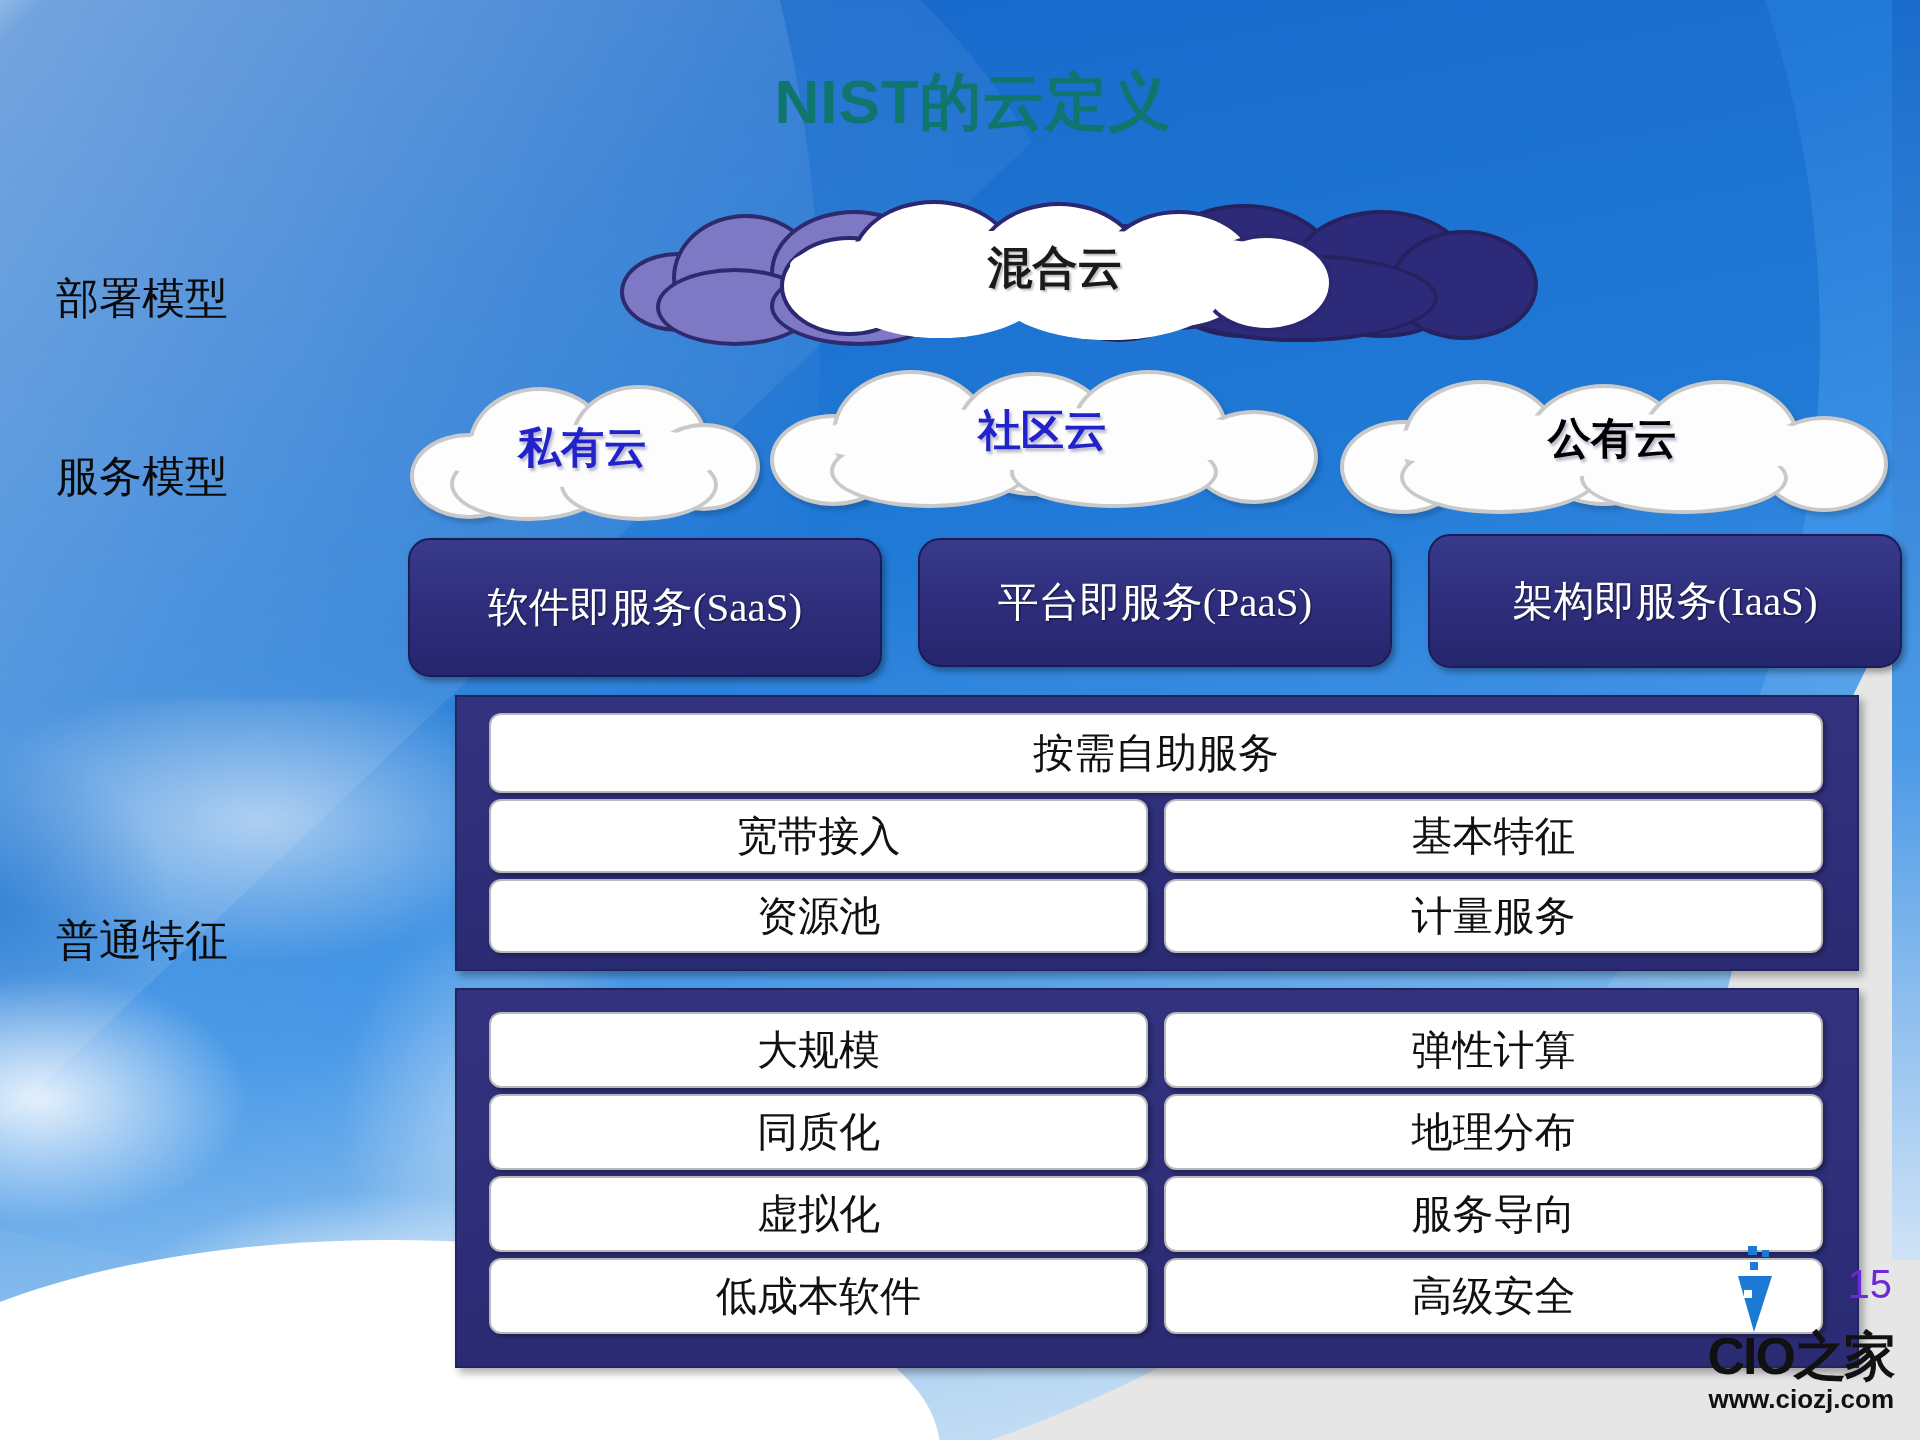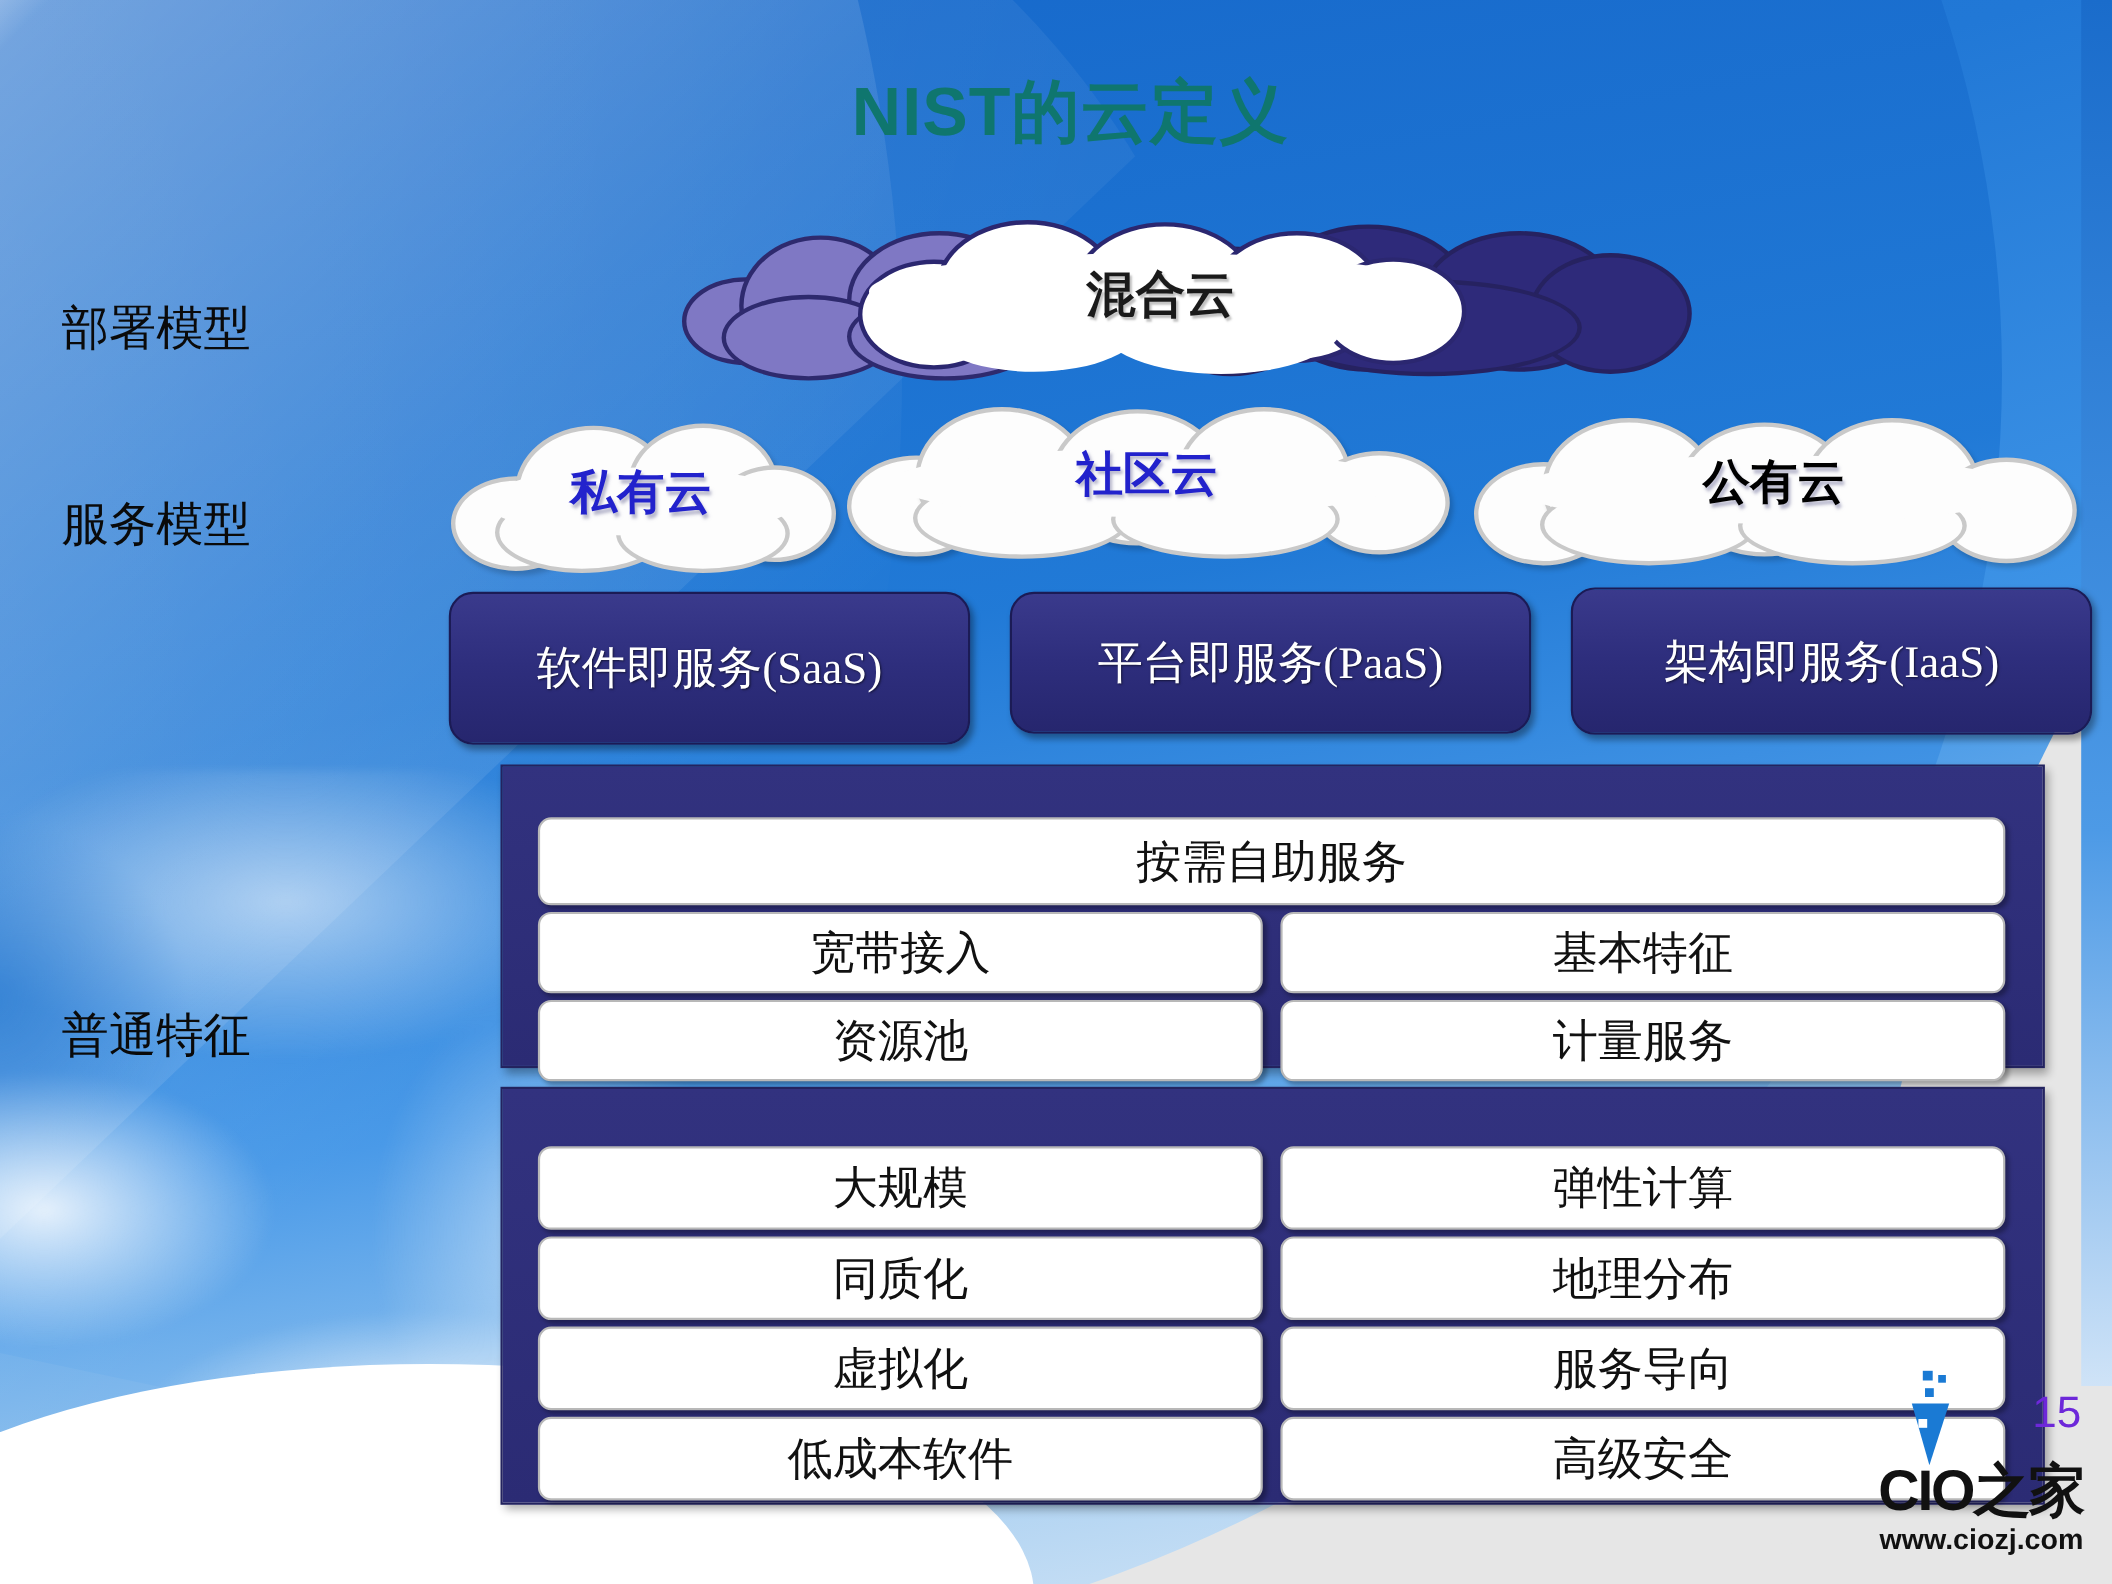--- a/index.html
+++ b/index.html
@@ -107,21 +107,20 @@
     border:2px solid #23235f;
     box-shadow:4px 5px 8px rgba(0,0,0,.32);
   }
   .cell{
     position:absolute;background:#ffffff;border:2px solid #b8b8b8;
     border-radius:12px;
     box-shadow:3px 3px 4px rgba(0,0,0,.30);
     display:flex;align-items:center;justify-content:center;
     font-size:41px;color:#111111;
     font-family:"Liberation Serif", serif;
-    margin-top:30px;
   }
 
   
   .page-num{
     position:absolute;right:28px;top:1262px;
     font-size:40px;color:#6d28d9;
     font-family:"Liberation Sans", sans-serif;
   }
   .logo{
     position:absolute;right:26px;top:1330px;text-align:right;

